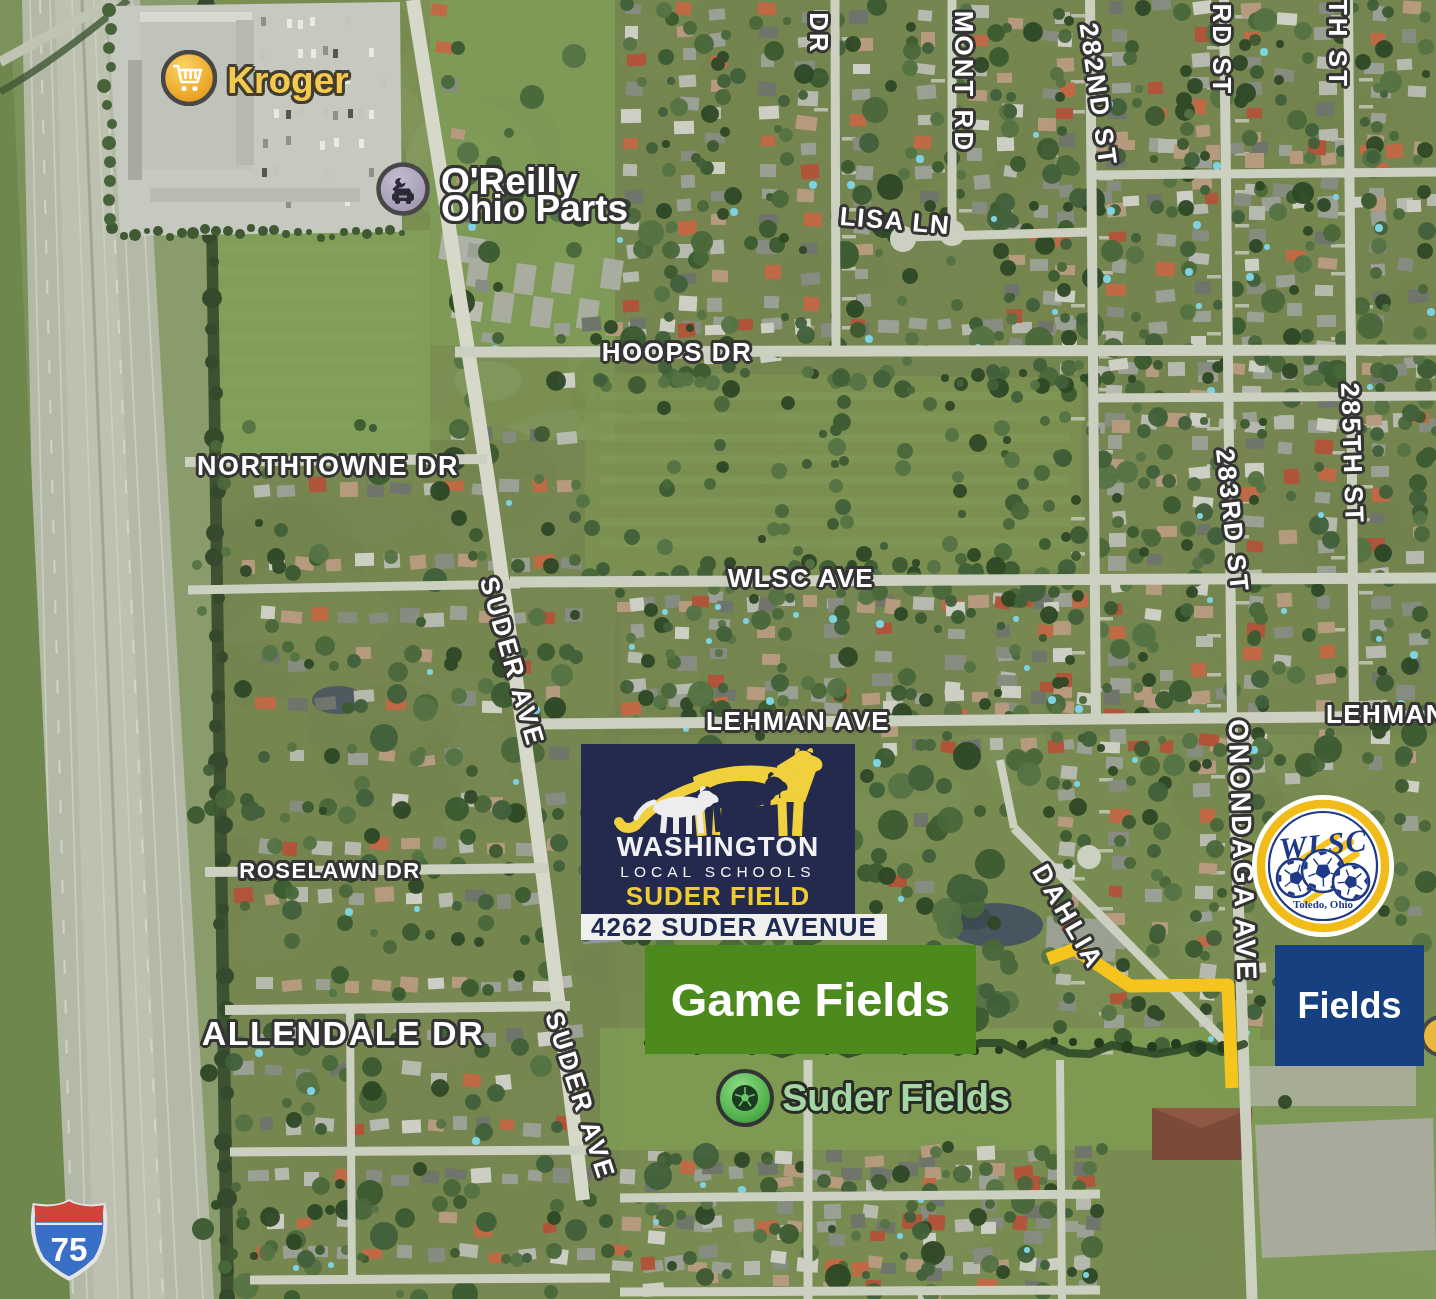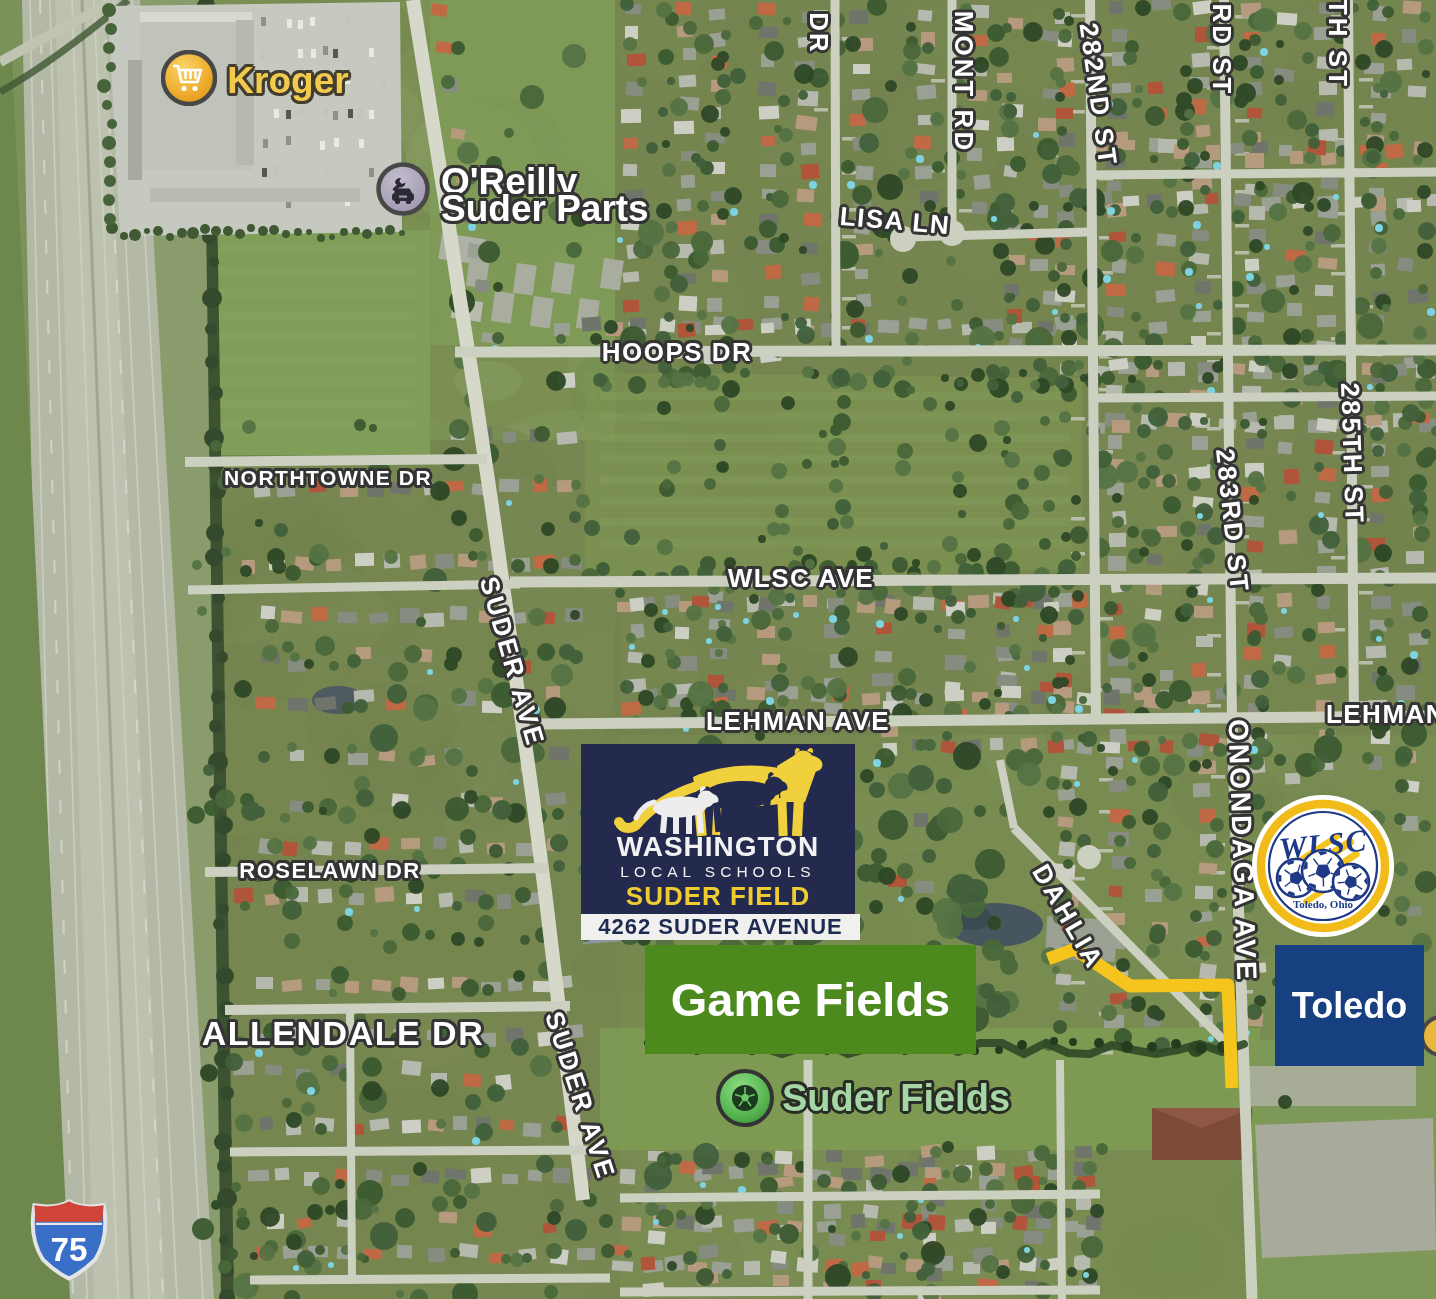--- a/index.html
+++ b/index.html
@@ -2805,41 +2805,41 @@
       <circle cx="1099" cy="1043" r="5" fill="#243c1e"></circle>
       <circle cx="1127" cy="1047" r="6" fill="#243c1e"></circle>
       <circle cx="1152" cy="1047" r="5" fill="#243c1e"></circle>
       <circle cx="1176" cy="1044" r="5" fill="#243c1e"></circle>
       <circle cx="1201" cy="1048" r="6" fill="#243c1e"></circle>
       <circle cx="1223" cy="1047" r="6" fill="#243c1e"></circle>
       <path d="M1048,959 L1075,949 L1130,986 L1228,985 L1232,1088" stroke="#f5c41d" stroke-width="13" fill="none" stroke-linejoin="round" stroke-linecap="butt"></path>
       <circle cx="1441" cy="1036" r="19" fill="#e8b73c" stroke="#474747" stroke-width="4"></circle>
     </svg>
 <div class="lbl" style="left:677px;top:352px;font-size:26px;letter-spacing:1.5px;transform:translate(-50%,-50%);">HOOPS DR</div>
-    <div class="lbl" style="left:328px;top:478px;font-size:21px;letter-spacing:1.5px;transform:translate(-50%,-50%);">NORTHTOWNE DR</div>
+    <div class="lbl" style="left:328px;top:466px;font-size:27px;letter-spacing:1.5px;transform:translate(-50%,-50%);">NORTHTOWNE DR</div>
     <div class="lbl" style="left:895px;top:221px;font-size:26px;letter-spacing:1.5px;transform:translate(-50%,-50%) rotate(5deg);">LISA LN</div>
     <div class="lbl" style="left:801px;top:578px;font-size:26px;letter-spacing:1.5px;transform:translate(-50%,-50%);">WLSC AVE</div>
     <div class="lbl" style="left:798px;top:721px;font-size:26px;letter-spacing:1.5px;transform:translate(-50%,-50%);">LEHMAN AVE</div>
     <div class="lbl" style="left:1386px;top:714px;font-size:26px;letter-spacing:1.5px;transform:translate(-50%,-50%);">LEHMAN</div>
     <div class="lbl" style="left:330px;top:871px;font-size:22px;letter-spacing:1.5px;transform:translate(-50%,-50%);">ROSELAWN DR</div>
     <div class="lbl" style="left:343px;top:1009px;font-size:34px;letter-spacing:1.5px;transform:translate(-50%,-50%);margin-top:24px;">ALLENDALE DR</div>
     <div class="lbl" style="left:512px;top:662px;font-size:26px;letter-spacing:3px;transform:translate(-50%,-50%) rotate(74deg);">SUDER AVE</div>
     <div class="lbl" style="left:580px;top:1096px;font-size:26px;letter-spacing:3px;transform:translate(-50%,-50%) rotate(72deg);">SUDER AVE</div>
     <div class="lbl" style="left:963px;top:82px;font-size:26px;letter-spacing:3px;transform:translate(-50%,-50%) rotate(90deg);">MONT RD</div>
     <div class="lbl" style="left:818px;top:33px;font-size:26px;letter-spacing:2px;transform:translate(-50%,-50%) rotate(90deg);">DR</div>
     <div class="lbl" style="left:1098px;top:95px;font-size:26px;letter-spacing:3px;transform:translate(-50%,-50%) rotate(82deg);">282ND ST</div>
     <div class="lbl" style="left:1221px;top:50px;font-size:26px;letter-spacing:3px;transform:translate(-50%,-50%) rotate(90deg);">RD ST</div>
     <div class="lbl" style="left:1337px;top:44px;font-size:26px;letter-spacing:3px;transform:translate(-50%,-50%) rotate(90deg);">TH ST</div>
     <div class="lbl" style="left:1232px;top:521px;font-size:26px;letter-spacing:3px;transform:translate(-50%,-50%) rotate(84deg);">283RD ST</div>
     <div class="lbl" style="left:1352px;top:454px;font-size:26px;letter-spacing:3px;transform:translate(-50%,-50%) rotate(88deg);">285TH ST</div>
     <div class="lbl" style="left:1242px;top:851px;font-size:28px;letter-spacing:3px;transform:translate(-50%,-50%) rotate(88deg);">ONONDAGA AVE</div>
     <div class="lbl" style="left:1068px;top:917px;font-size:26px;letter-spacing:3px;transform:translate(-50%,-50%) rotate(60deg);">DAHLIA</div>
     <div class="lbl" style="left:288px;top:81px;font-size:37px;letter-spacing:0px;transform:translate(-50%,-50%);color:#f3c94e;text-shadow:3.0px 0.0px 0 rgba(66,62,48,0.97),2.6px 1.5px 0 rgba(66,62,48,0.97),1.5px 2.6px 0 rgba(66,62,48,0.97),0.0px 3.0px 0 rgba(66,62,48,0.97),-1.5px 2.6px 0 rgba(66,62,48,0.97),-2.6px 1.5px 0 rgba(66,62,48,0.97),-3.0px 0.0px 0 rgba(66,62,48,0.97),-2.6px -1.5px 0 rgba(66,62,48,0.97),-1.5px -2.6px 0 rgba(66,62,48,0.97),-0.0px -3.0px 0 rgba(66,62,48,0.97),1.5px -2.6px 0 rgba(66,62,48,0.97),2.6px -1.5px 0 rgba(66,62,48,0.97),1.5px 0.4px 0 rgba(66,62,48,0.97),0.8px 1.4px 0 rgba(66,62,48,0.97),-0.4px 1.5px 0 rgba(66,62,48,0.97),-1.4px 0.8px 0 rgba(66,62,48,0.97),-1.5px -0.4px 0 rgba(66,62,48,0.97),-0.8px -1.4px 0 rgba(66,62,48,0.97),0.4px -1.5px 0 rgba(66,62,48,0.97),1.4px -0.8px 0 rgba(66,62,48,0.97)">Kroger</div>
     <div class="lbl" style="left:441px;top:182px;font-size:37px;letter-spacing:0px;transform:translate(0,-50%);">O'Reilly</div>
-    <div class="lbl" style="left:441px;top:209px;font-size:37px;letter-spacing:0px;transform:translate(0,-50%);">Suder Parts</div>
+    <div class="lbl" style="left:441px;top:209px;font-size:37px;letter-spacing:0px;transform:translate(0,-50%);">Ohio Parts</div>
     <div class="lbl" style="left:896px;top:1098px;font-size:38px;letter-spacing:0px;transform:translate(-50%,-50%);color:#a5d6a3;text-shadow:3.0px 0.0px 0 rgba(40,44,38,0.97),2.6px 1.5px 0 rgba(40,44,38,0.97),1.5px 2.6px 0 rgba(40,44,38,0.97),0.0px 3.0px 0 rgba(40,44,38,0.97),-1.5px 2.6px 0 rgba(40,44,38,0.97),-2.6px 1.5px 0 rgba(40,44,38,0.97),-3.0px 0.0px 0 rgba(40,44,38,0.97),-2.6px -1.5px 0 rgba(40,44,38,0.97),-1.5px -2.6px 0 rgba(40,44,38,0.97),-0.0px -3.0px 0 rgba(40,44,38,0.97),1.5px -2.6px 0 rgba(40,44,38,0.97),2.6px -1.5px 0 rgba(40,44,38,0.97),1.5px 0.4px 0 rgba(40,44,38,0.97),0.8px 1.4px 0 rgba(40,44,38,0.97),-0.4px 1.5px 0 rgba(40,44,38,0.97),-1.4px 0.8px 0 rgba(40,44,38,0.97),-1.5px -0.4px 0 rgba(40,44,38,0.97),-0.8px -1.4px 0 rgba(40,44,38,0.97),0.4px -1.5px 0 rgba(40,44,38,0.97),1.4px -0.8px 0 rgba(40,44,38,0.97)">Suder Fields</div>
 <svg style="position:absolute;left:161px;top:50px" width="56" height="56" viewBox="0 0 56 56">
 <defs>
         <radialGradient id="kg" cx="0.4" cy="0.3" r="0.9">
           <stop offset="0" stop-color="#f9d467"></stop>
           <stop offset="0.55" stop-color="#eead2e"></stop>
           <stop offset="1" stop-color="#d88a10"></stop>
         </radialGradient>
       </defs>
 <circle cx="28" cy="28" r="26" fill="url(#kg)" stroke="#474747" stroke-width="4.5"></circle>
@@ -2918,24 +2918,24 @@
   <rect x="80" y="66" width="6" height="23" transform="rotate(5 83 77)"></rect>
   <rect x="92" y="69" width="6" height="21"></rect>
   <rect x="105" y="69" width="6" height="21"></rect>
   <rect x="116" y="66" width="6" height="23" transform="rotate(-5 119 77)"></rect>
   <path d="M73,58 C65,60 59,66 55,74" stroke="#ededed" stroke-width="5" fill="none" stroke-linecap="round"></path>
 </g>
 <text x="137" y="112" text-anchor="middle" font-family="Liberation Sans" font-weight="bold" font-size="28" fill="#f2f2f2" letter-spacing="1">WASHINGTON</text>
 <text x="137" y="133" text-anchor="middle" font-family="Liberation Sans" font-size="15.5" fill="#f2f2f2" letter-spacing="5">LOCAL SCHOOLS</text>
 <text x="137" y="161" text-anchor="middle" font-family="Liberation Sans" font-weight="bold" font-size="26" fill="#f0cb32" letter-spacing="1">SUDER FIELD</text>
 </svg>
-<div style="position:absolute;left:0;top:170px;width:279px;height:26px;background:#f0f0ee;display:flex;align-items:center;justify-content:center;font-weight:bold;font-size:22px;color:#1e2a52;letter-spacing:1px;font-family:'Liberation Sans',sans-serif;">4262 SUDER AVENUE</div>
+<div style="position:absolute;left:0;top:170px;width:306px;height:26px;background:#f0f0ee;display:flex;align-items:center;justify-content:center;font-weight:bold;font-size:26px;color:#1e2a52;letter-spacing:1px;font-family:'Liberation Sans',sans-serif;">4262 SUDER AVENUE</div>
 </div>
 <div style="position:absolute;left:645px;top:945px;width:331px;height:109px;background:#4c8a1e;display:flex;align-items:center;justify-content:center;color:#fff;font-weight:bold;font-size:47px;font-family:'Liberation Sans',sans-serif;">Game Fields</div>
-<div style="position:absolute;left:1275px;top:945px;width:149px;height:121px;background:#16407f;display:flex;align-items:center;justify-content:center;color:#fff;font-weight:bold;font-size:36px;font-family:'Liberation Sans',sans-serif;">Toledo</div>
+<div style="position:absolute;left:1275px;top:945px;width:149px;height:121px;background:#16407f;display:flex;align-items:center;justify-content:center;color:#fff;font-weight:bold;font-size:36px;font-family:'Liberation Sans',sans-serif;">Fields</div>
 <svg style="position:absolute;left:1251px;top:794px" width="144" height="144" viewBox="0 0 144 144">
 <circle cx="72" cy="72" r="71" fill="#fff"></circle>
 <circle cx="72" cy="72" r="62" fill="none" stroke="#f1bc19" stroke-width="8.5"></circle>
 <circle cx="72" cy="72" r="54" fill="none" stroke="#1e3a86" stroke-width="2.2"></circle>
 <g transform="rotate(-33 72 80)" fill="#f5c41d">
 <rect x="28" y="64" width="88" height="8" rx="4"></rect>
 <rect x="32" y="78" width="82" height="7" rx="3.5"></rect>
 <rect x="40" y="91" width="66" height="6" rx="3"></rect>
 <rect x="56" y="53" width="52" height="6" rx="3"></rect>
 </g>

